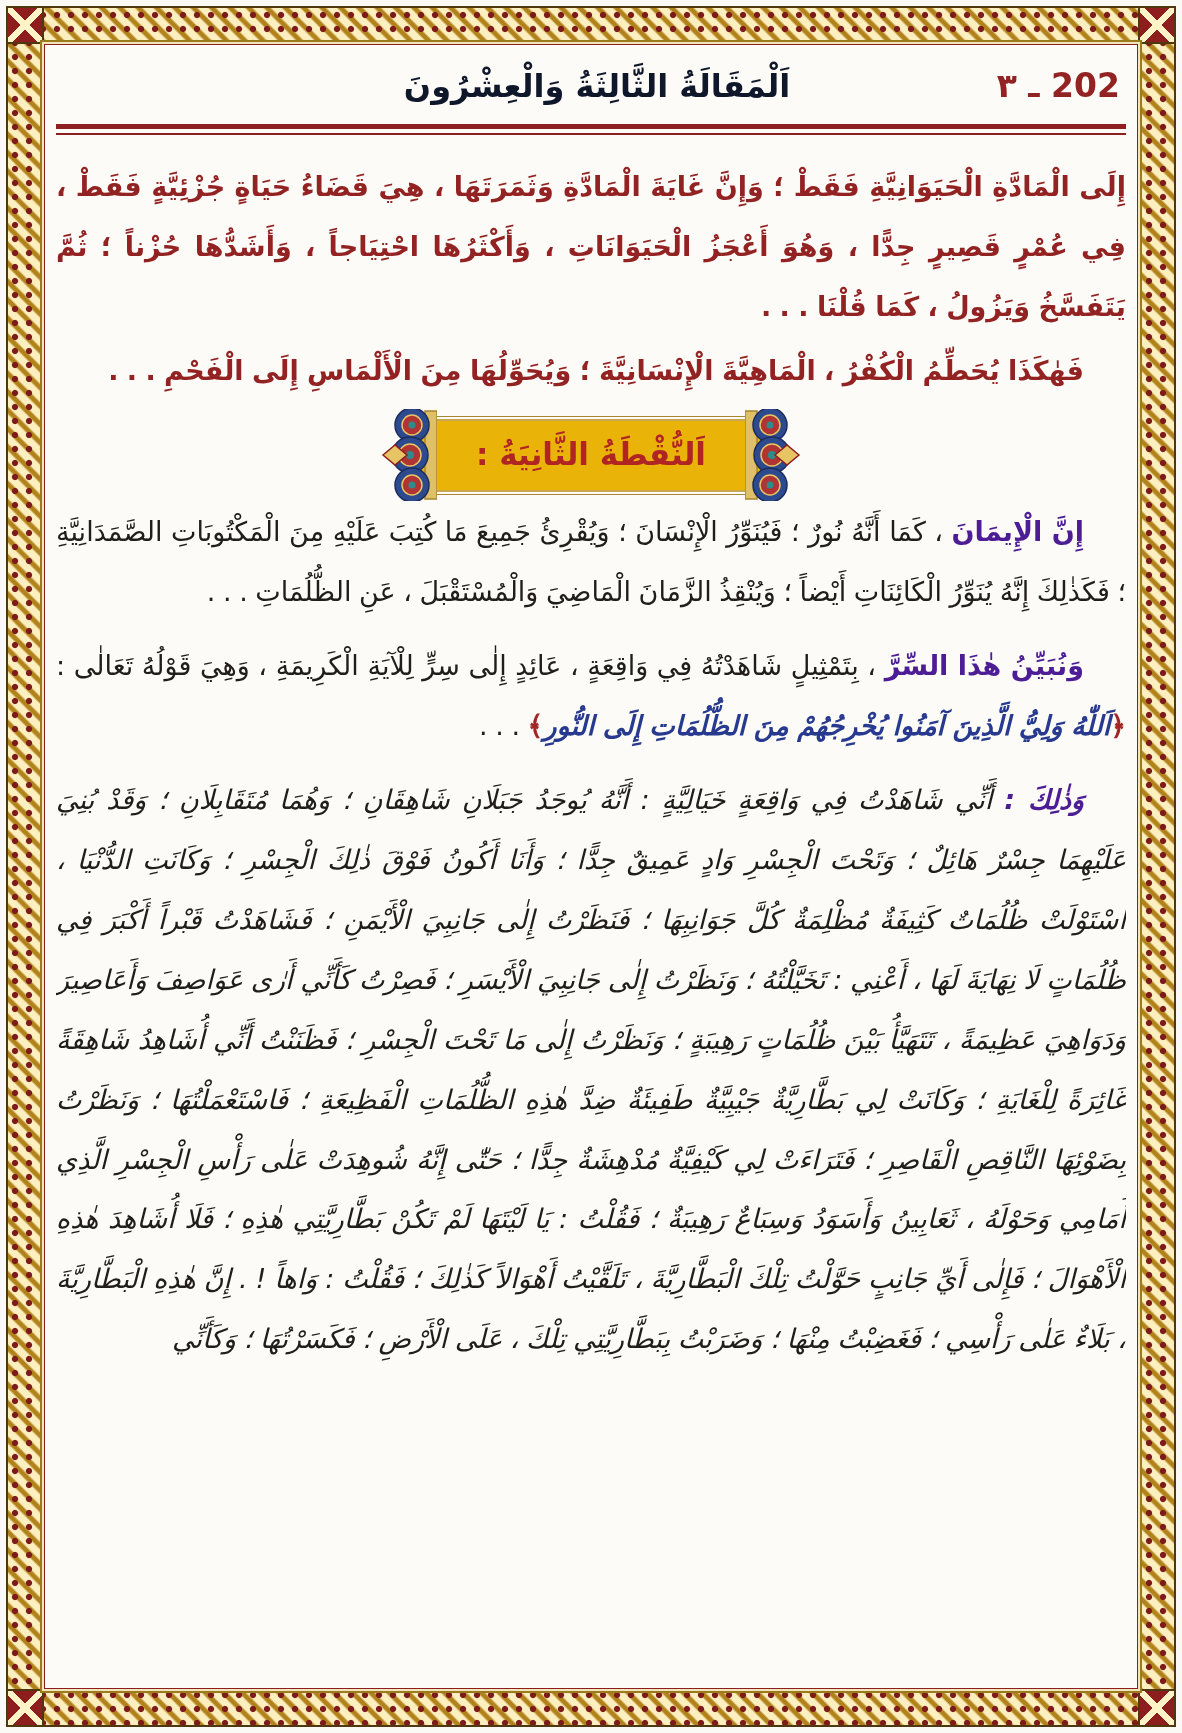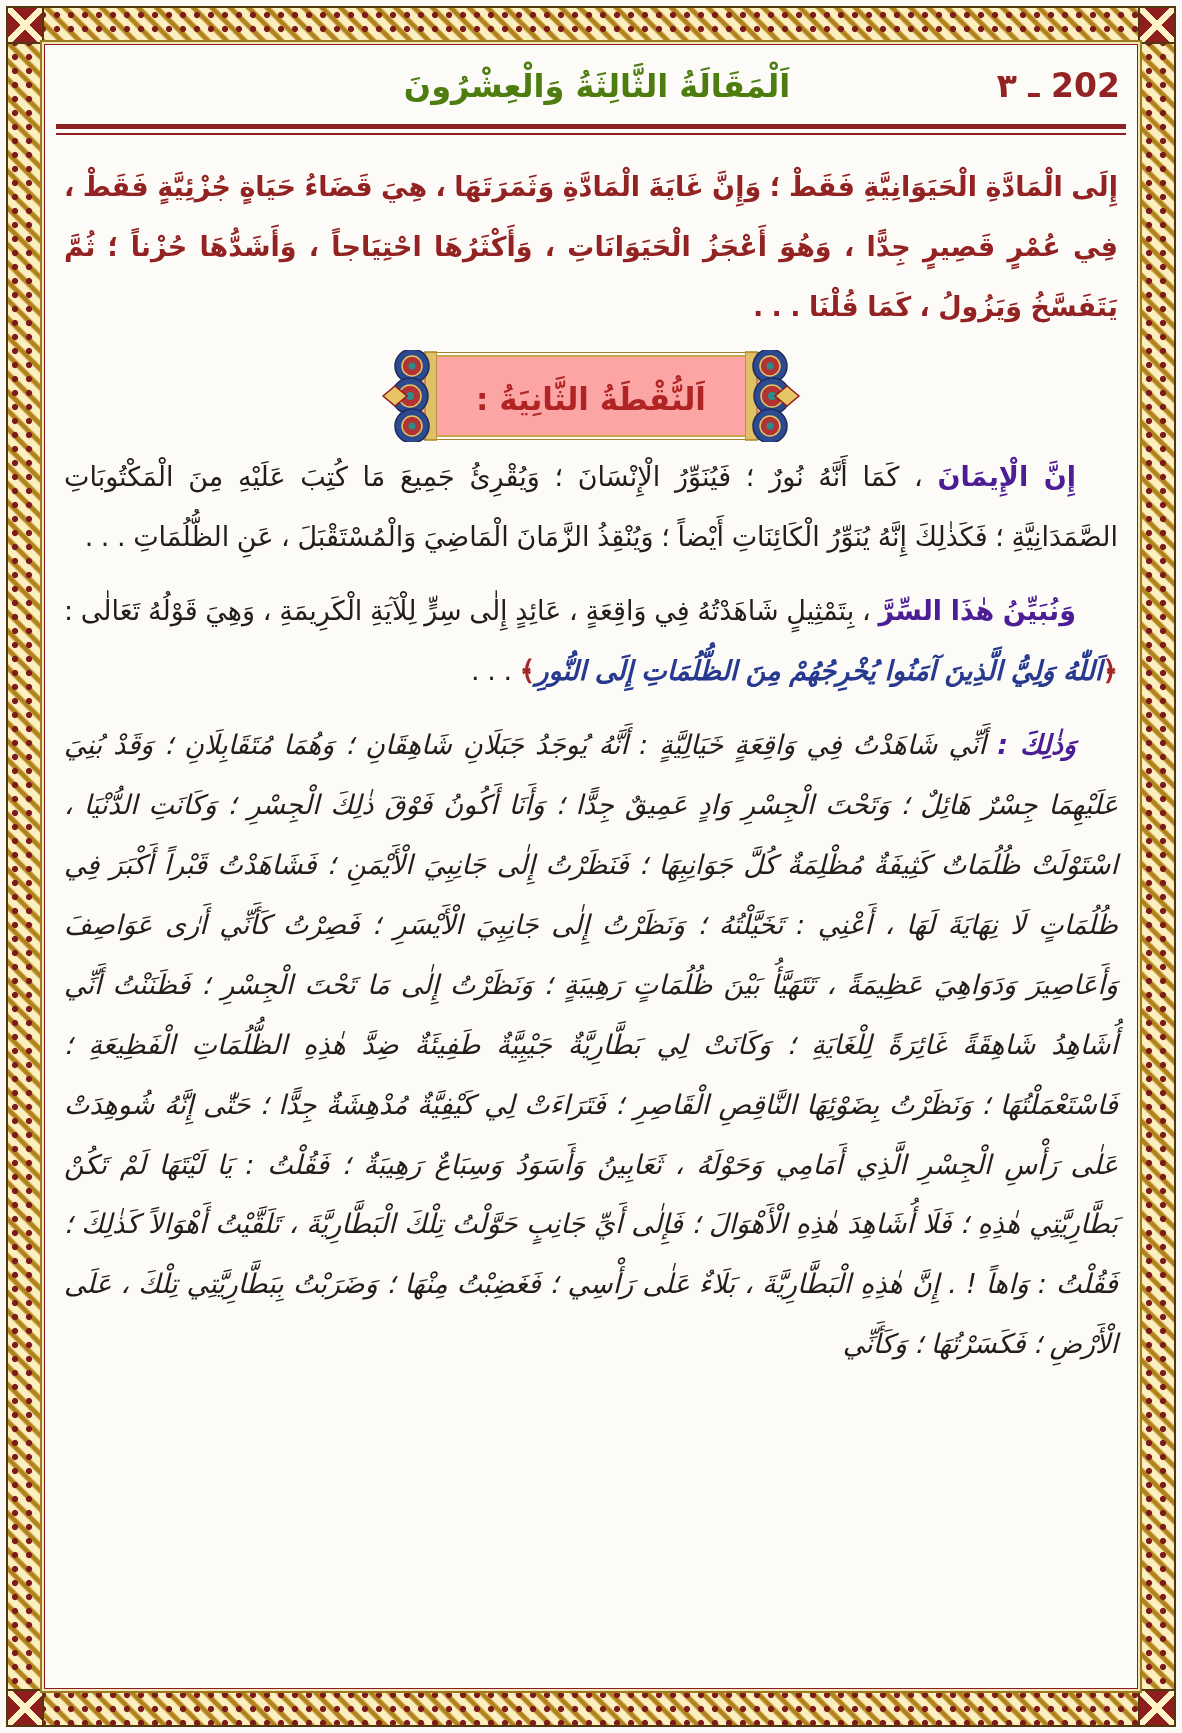--- a/index.html
+++ b/index.html
@@ -44,30 +44,30 @@
     direction:rtl;
   }
   
   .header{position:relative;height:52px;margin-top:16px;}
   .page-number{
     position:absolute;right:6px;top:0;
     color:#932222;font-weight:bold;font-size:33px;line-height:48px;
   }
   .page-title{
     position:absolute;left:12px;right:0;text-align:center;
-    color:#4d7c0f;font-weight:bold;font-size:32px;line-height:48px;
+    color:#0f172a;font-weight:bold;font-size:32px;line-height:48px;
   }
   .header-rule{
     margin-top:10px;height:4px;
     border-top:5px solid #8e2022;
     border-bottom:2px solid #8e2022;
   }
   
   .para{
-    margin:8px;
+    margin:0;
     font-size:27px;
     line-height:2.22;
     text-align:justify;
     color:#201d1b;
     word-spacing:-1px;
   }
   .para.red{color:#932222;font-weight:bold;}
   .lead{color:#4c1d95;font-weight:bold;}
   .verse{color:#273a8f;font-weight:bold;font-style:italic;}
   .bracket{color:#a32626;font-weight:bold;}
@@ -80,22 +80,22 @@
   
   .heading-wrap{
     position:relative;
     width:360px;margin:18px auto 10px;
   }
   .heading-box{
     position:relative;
     border:2px solid #c9a64f;
     outline:1px solid #a8842e;
     outline-offset:2px;
-    background:#fca5a5;
-    padding:21px 44px 14px;
+    background:#eab308;
+    padding:12px 44px 14px;
     text-align:center;
   }
   .heading-text{
     color:#b02424;font-weight:bold;font-size:31px;line-height:1.4;
     white-space:nowrap;
   }
   .ornament{position:absolute;top:50%;width:56px;height:92px;}
   .ornament.left{left:-30px;transform:translateY(-50%);}
   .ornament.right{right:-30px;transform:translateY(-50%) scaleX(-1);}
 </style>
@@ -115,20 +115,21 @@
   <div class="content">
 
     <div class="header">
       <div class="page-number">202 ـ ٣</div>
       <div class="page-title">اَلْمَقَالَةُ الثَّالِثَةُ وَالْعِشْرُونَ</div>
     </div>
     <div class="header-rule"></div>
 
     <p class="para red p1">إِلَى الْمَادَّةِ الْحَيَوَانِيَّةِ فَقَطْ ؛ وَإِنَّ غَايَةَ الْمَادَّةِ وَثَمَرَتَهَا ، هِيَ قَضَاءُ حَيَاةٍ جُزْئِيَّةٍ فَقَطْ ، فِي عُمْرٍ قَصِيرٍ جِدًّا ، وَهُوَ أَعْجَزُ الْحَيَوَانَاتِ ، وَأَكْثَرُهَا احْتِيَاجاً ، وَأَشَدُّهَا حُزْناً ؛ ثُمَّ يَتَفَسَّخُ وَيَزُولُ ، كَمَا قُلْنَا . . .</p>
 
+    <p class="para red indent p2">فَهٰكَذَا يُحَطِّمُ الْكُفْرُ ، الْمَاهِيَّةَ الْإِنْسَانِيَّةَ ؛ وَيُحَوِّلُهَا مِنَ الْأَلْمَاسِ إِلَى الْفَحْمِ . . .</p>
 
     <div class="heading-wrap">
       <div class="heading-box">
         <span class="heading-text">اَلنُّقْطَةُ الثَّانِيَةُ :</span>
       </div>
       <svg class="ornament left" viewBox="0 0 56 92">
         <rect x="44" y="2" width="12" height="88" fill="#dfc067" stroke="#a8842e" stroke-width="1.5"></rect>
         <circle cx="31" cy="16" r="17" fill="#2d4a8f" stroke="#1d2c5e" stroke-width="1.5"></circle>
         <circle cx="29" cy="46" r="18" fill="#2d4a8f" stroke="#1d2c5e" stroke-width="1.5"></circle>
         <circle cx="31" cy="76" r="17" fill="#2d4a8f" stroke="#1d2c5e" stroke-width="1.5"></circle>

